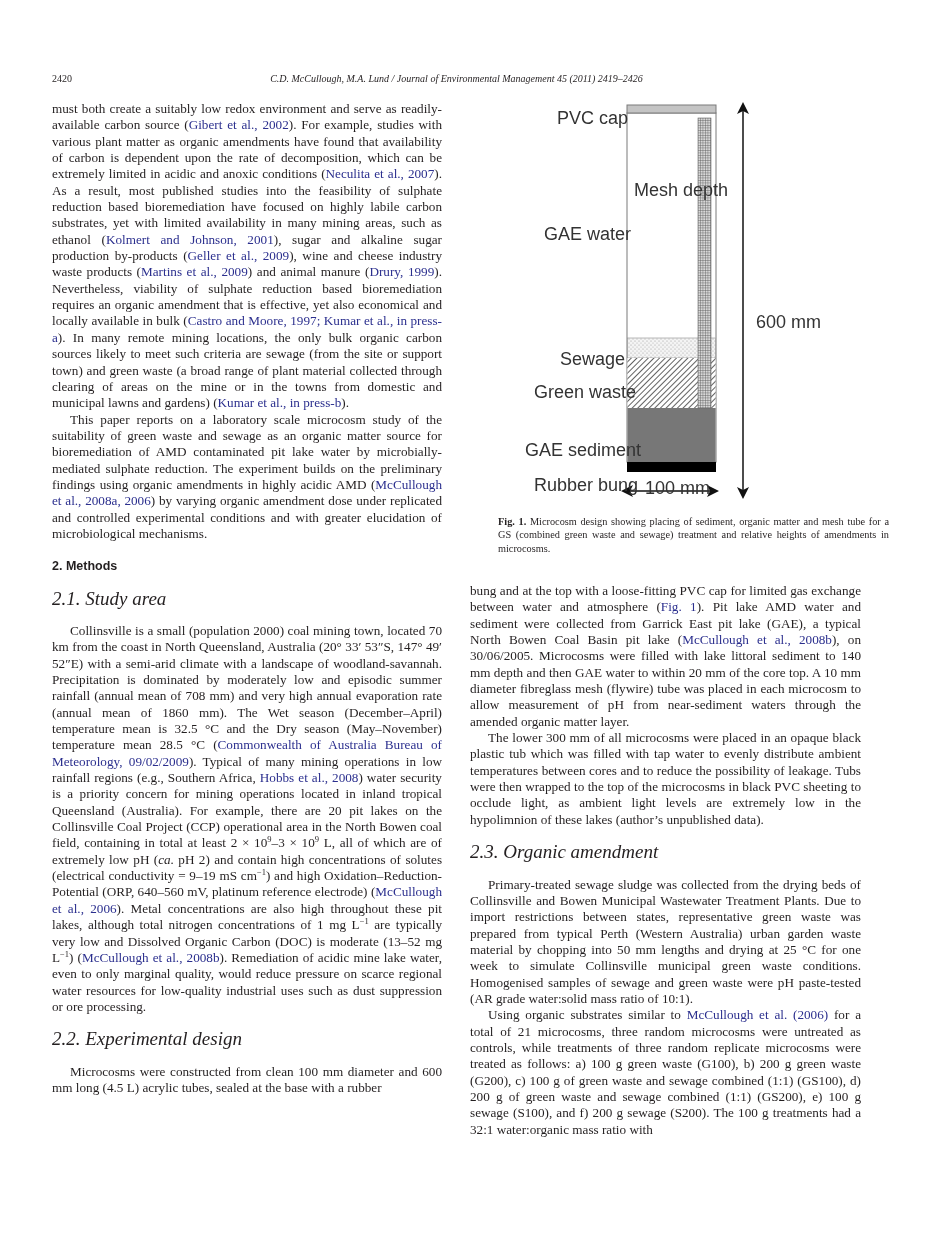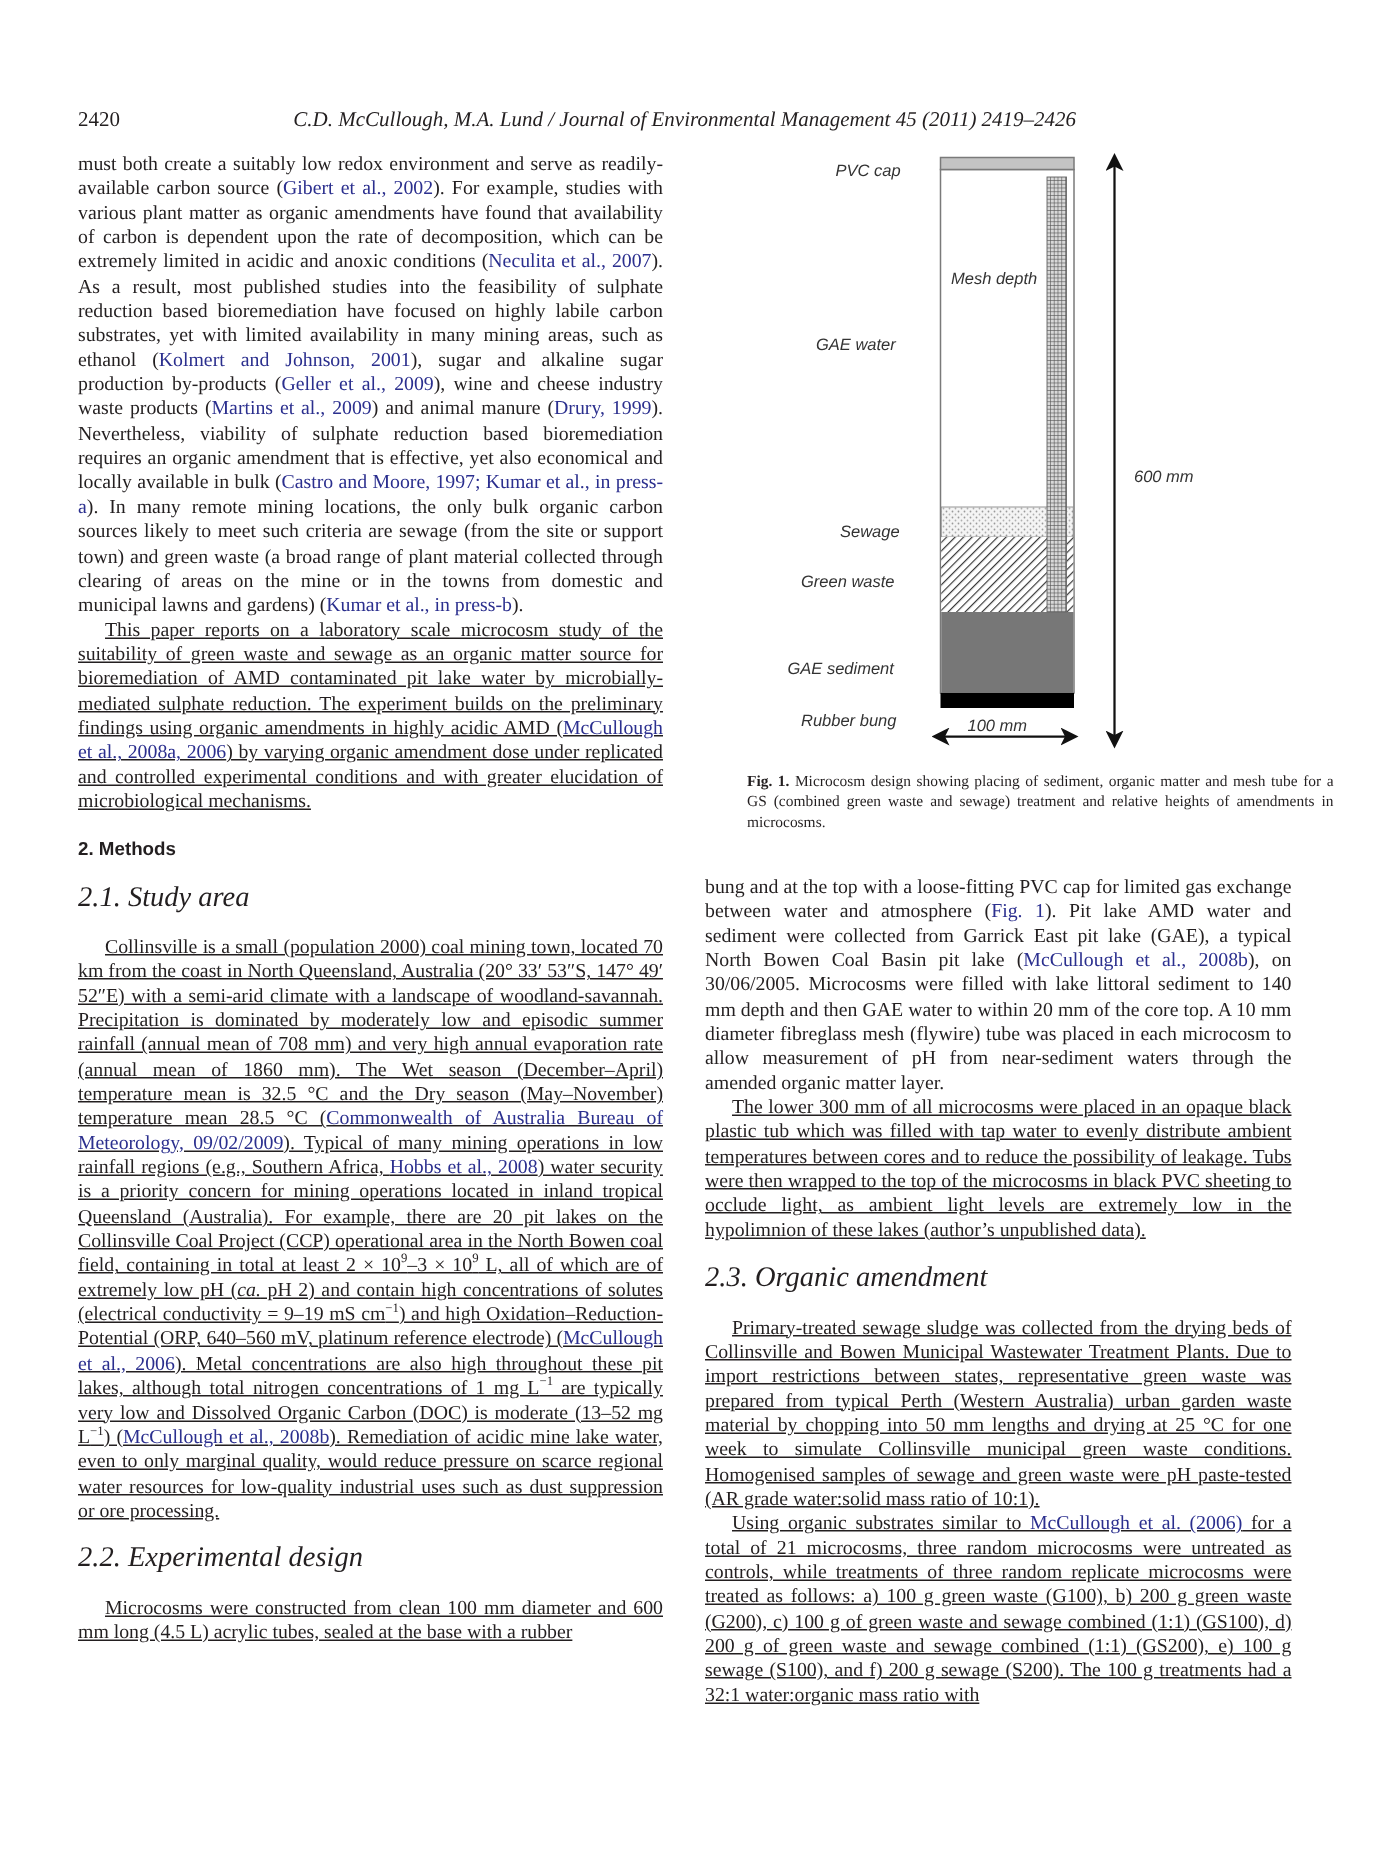--- a/index.html
+++ b/index.html
@@ -1,33 +1,33 @@
 <!DOCTYPE html>
 <html><head>
 <meta charset="utf-8">
 <style>
   html, body { margin: 0; padding: 0; background: #ffffff; }
   body { width: 925px; height: 1234px; position: relative; overflow: hidden;
          font-family: "DejaVu Sans", "Liberation Sans", sans-serif; color: #231f20; }
   .header { position: absolute; top: 73px; left: 52px; width: 809px; height: 14px;
-            font-family: "Liberation Serif", serif; font-size: 14px; }
+            font-family: "Liberation Serif", serif; font-size: 10px; }
   .header .pg { position: absolute; left: 0; top: 0; }
   .header .jt { position: absolute; left: 0; right: 0; top: 0; text-align: center; font-style: italic; }
   .col { position: absolute; font-family: "Liberation Serif", "DejaVu Serif", serif;
          font-size: 13.2px; line-height: 16.35px; text-align: justify; hyphens: none; }
   .col-left { left: 52px; top: 101px; width: 390px; }
   .col-right { left: 470px; top: 583px; width: 391px; }
   .col p { margin: 0; }
-  .col p.ind { text-indent: 18px; text-decoration: underline; }
+  .col p.ind { text-indent: 18px; }
   .cite { color: #2b2f8e; }
   .sec { font-family: "Liberation Sans", sans-serif; font-weight: bold; font-size: 12.5px; margin: 16px 0 16px 0 !important; }
   .subsec { font-style: italic; margin: 16px 0 16px 0 !important; font-size: 19px; }
   sup { font-size: 8.5px; line-height: 0; }
   .fig { position: absolute; left: 470px; top: 100px; width: 392px; height: 410px; }
-  .fig .lbl { position: absolute; font-family: "Liberation Sans", sans-serif; font-size: 11px; color: #333; text-align: left; white-space: nowrap; font-style: italic; }
+  .fig .lbl { position: absolute; font-family: "Liberation Sans", sans-serif; font-size: 18px; color: #333; text-align: left; white-space: nowrap; }
   .caption { position: absolute; left: 470px; top: 515px; width: 391px;
              font-family: "Liberation Serif", serif; font-size: 10.3px; line-height: 13.4px; text-align: justify; margin-left: 28px; }
   .caption b { font-family: "Liberation Serif", serif; }
 </style>
 </head>
 <body>
 
 <div class="header">
   <span class="pg">2420</span>
   <span class="jt">C.D. McCullough, M.A. Lund / Journal of Environmental Management 45 (2011) 2419–2426</span>

